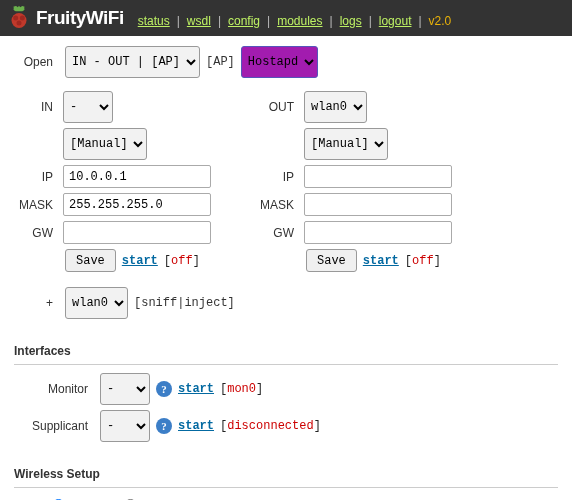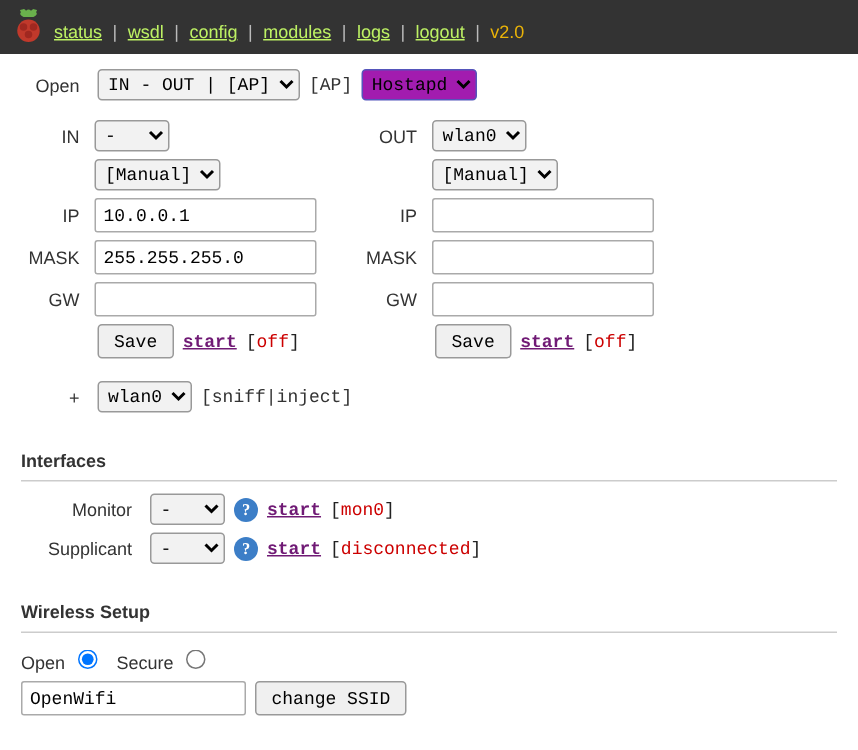--- a/index.html
+++ b/index.html
@@ -76,21 +76,21 @@
     font-size: 12px;
   }
   .label-col-w { width: 80px; text-align: right; padding-right: 6px; font-size: 12px;}
   select {
     font-family: "Courier New", monospace;
     font-size: 12px;
     border: 1px solid #999;
     border-radius: 3px;
     background: #f2f2f2;
     padding: 1px 2px;
-    height: 21px;
+    height: 32px;
   }
   select.hostapd { border-color: #55b; background: #a21caf; }
   input[type=text], input[type=password] {
     font-family: "Courier New", monospace;
     font-size: 12px;
     border: 1px solid #aaa;
     border-radius: 2px;
     padding: 3px 5px;
     height: 23px;
     width: 148px;
@@ -104,29 +104,29 @@
     background: #f0f0f0;
     padding: 3px 10px;
     height: 23px;
     cursor: pointer;
   }
   .mono { font-family: "Courier New", monospace; font-size: 12px; }
   .link-start {
     font-family: "Courier New", monospace;
     font-weight: bold;
     text-decoration: underline;
-    color: #701a75;
+    color: #0369a1;
     cursor: pointer;
   }
   .br-red { font-family: "Courier New", monospace; }
   .br-red .brk { color: #222; }
   .br-red .val { color: #c00; }
   .twocol {
     display: flex;
-    gap: 24px;
+    gap: 40px;
   }
   .col { }
   .help-icon {
     display: inline-flex;
     width: 16px; height: 16px;
     border-radius: 50%;
     background: #3c7ec7;
     color: #fff;
     font-weight: bold;
     font-size: 11px;
@@ -145,20 +145,21 @@
 <div class="header">
   <div class="rpi-logo">
     <svg viewBox="0 0 24 30" width="20" height="26">
       <path d="M6 3 Q4 1 7 1 Q9 0 10 2 Q12 0 14 2 Q16 0 17 1 Q20 1 18 3 Q20 5 16 7 L8 7 Q4 5 6 3" fill="#6ab04c"></path>
       <circle cx="12" cy="18" r="9" fill="#c0392b"></circle>
       <circle cx="8" cy="15" r="3" fill="#a02820"></circle>
       <circle cx="16" cy="15" r="3" fill="#a02820"></circle>
       <circle cx="12" cy="21" r="3" fill="#a02820"></circle>
     </svg>
   </div>
+  <div class="brand">FruityWiFi</div>
   <div class="nav">
     <a>status</a>
       <span class="sep">|</span>
     <a>wsdl</a>
       <span class="sep">|</span>
     <a>config</a>
       <span class="sep">|</span>
     <a>modules</a>
       <span class="sep">|</span>
     <a>logs</a>

